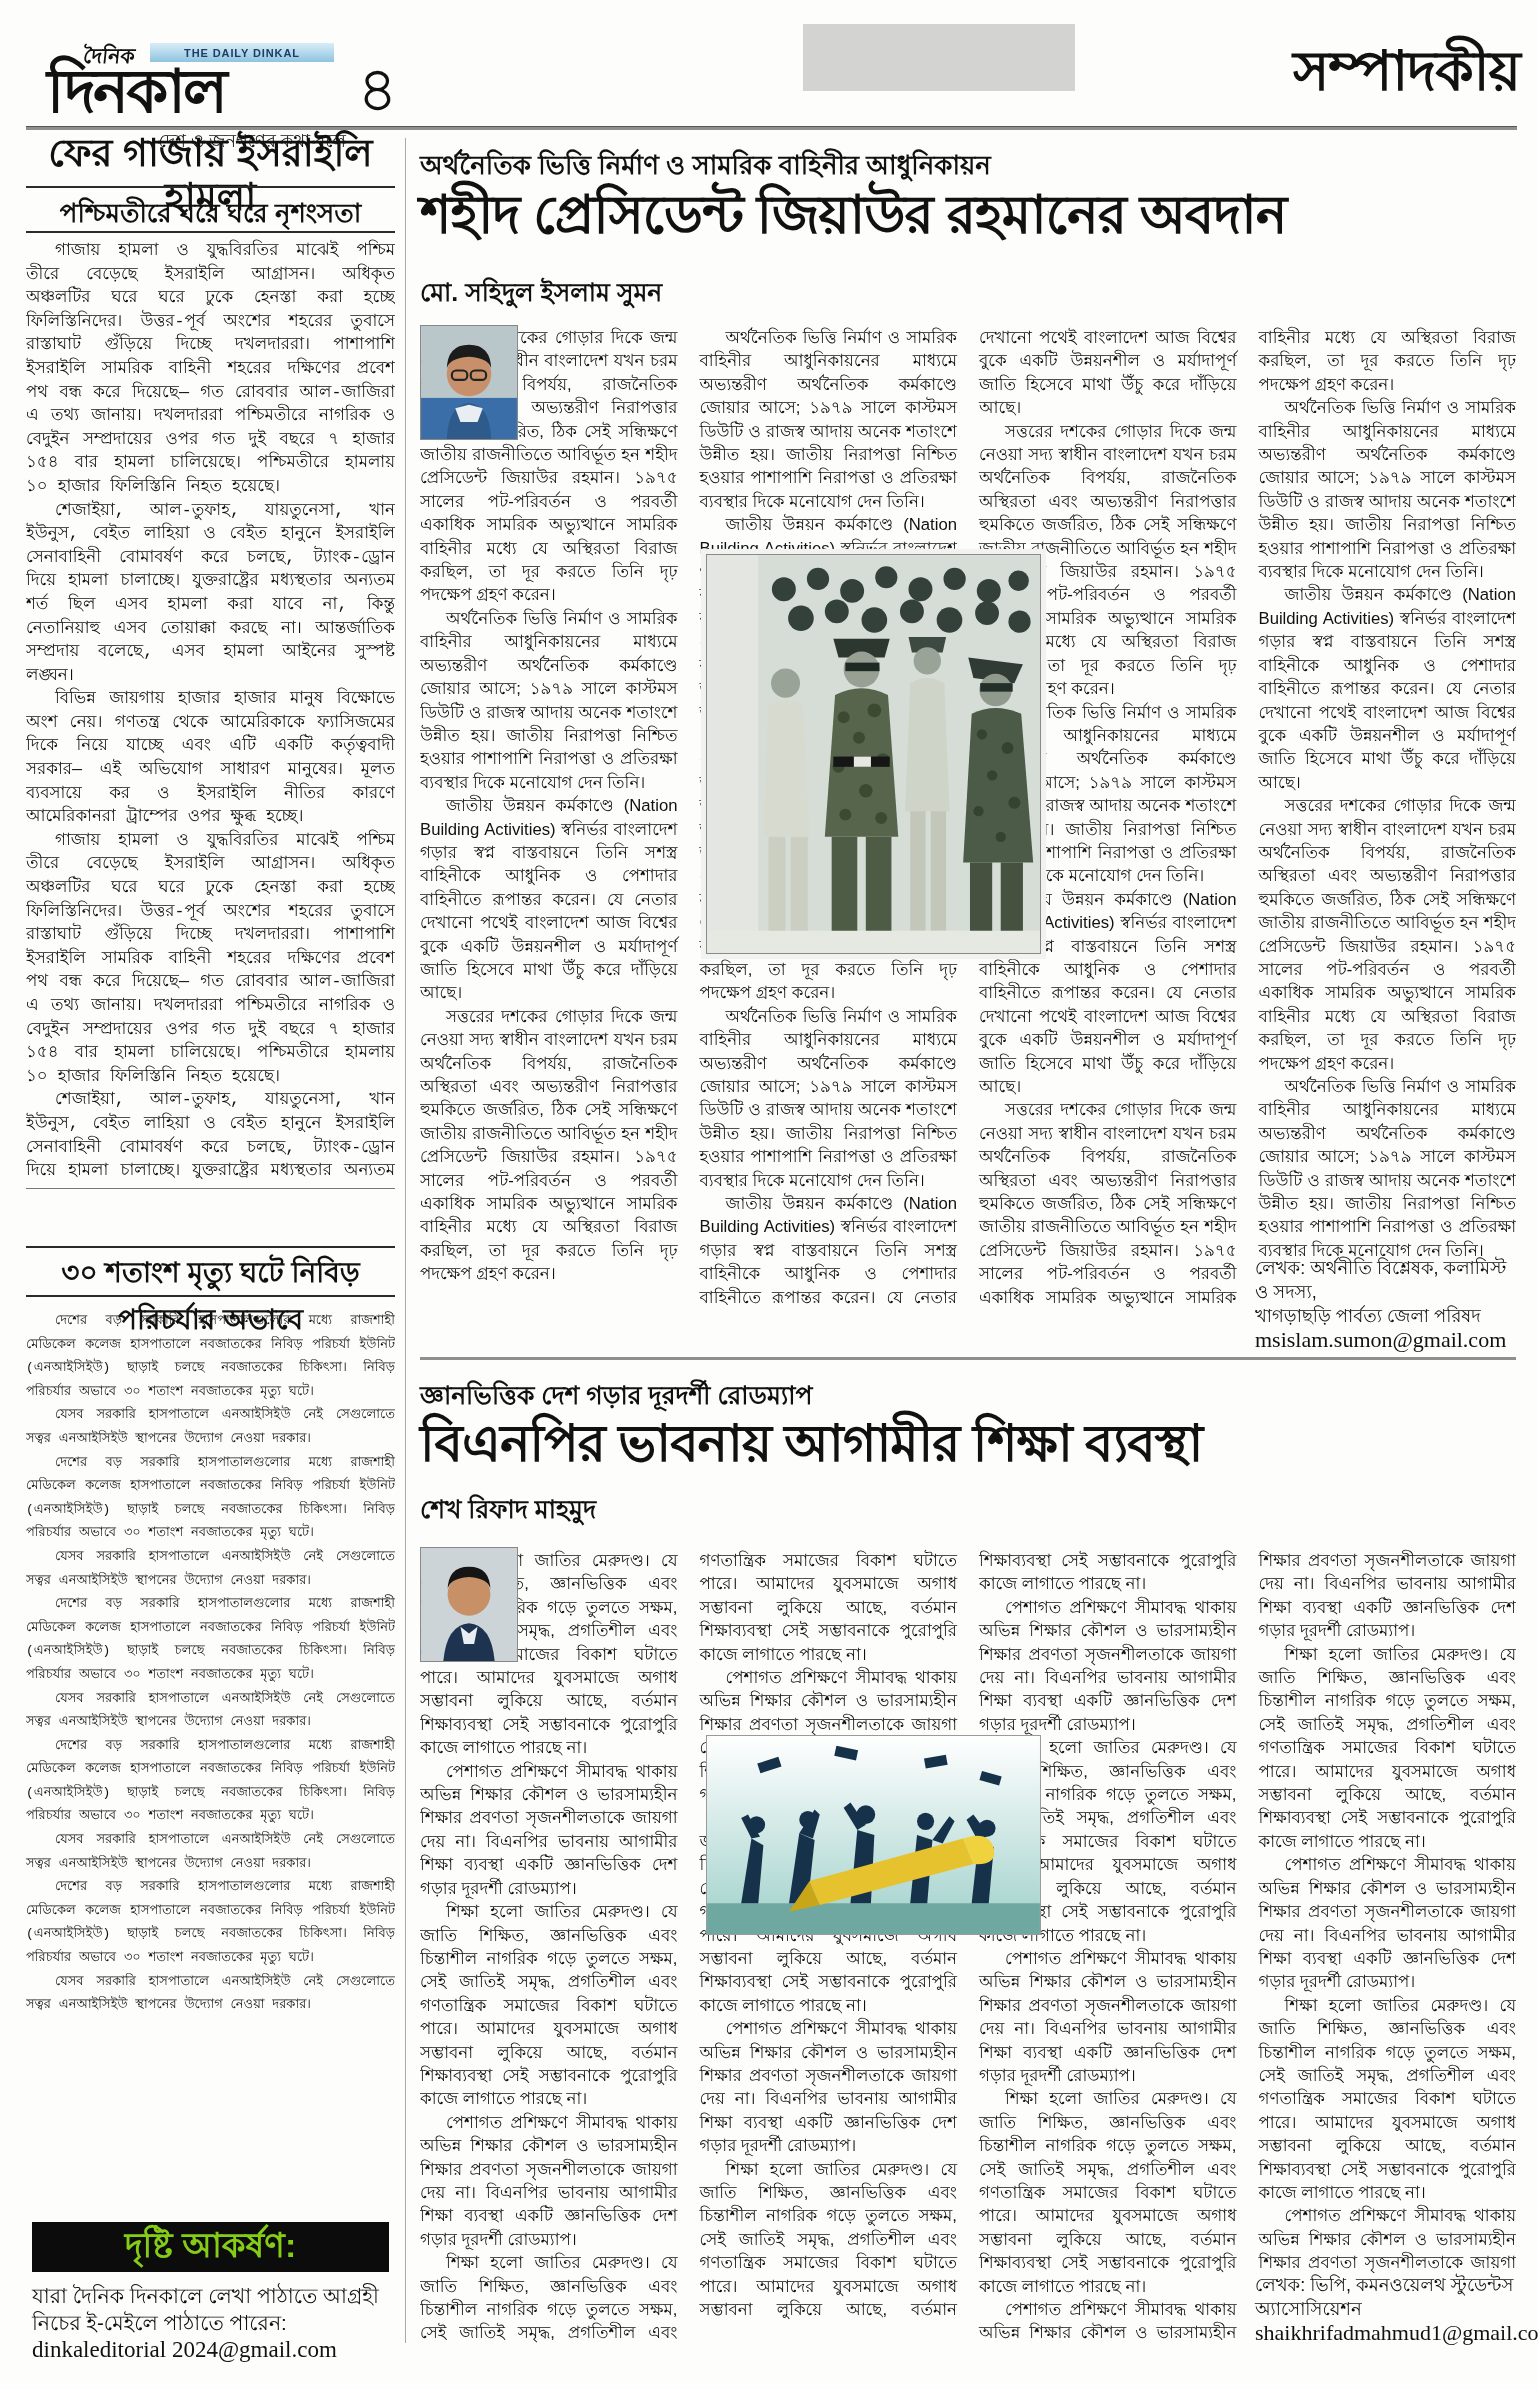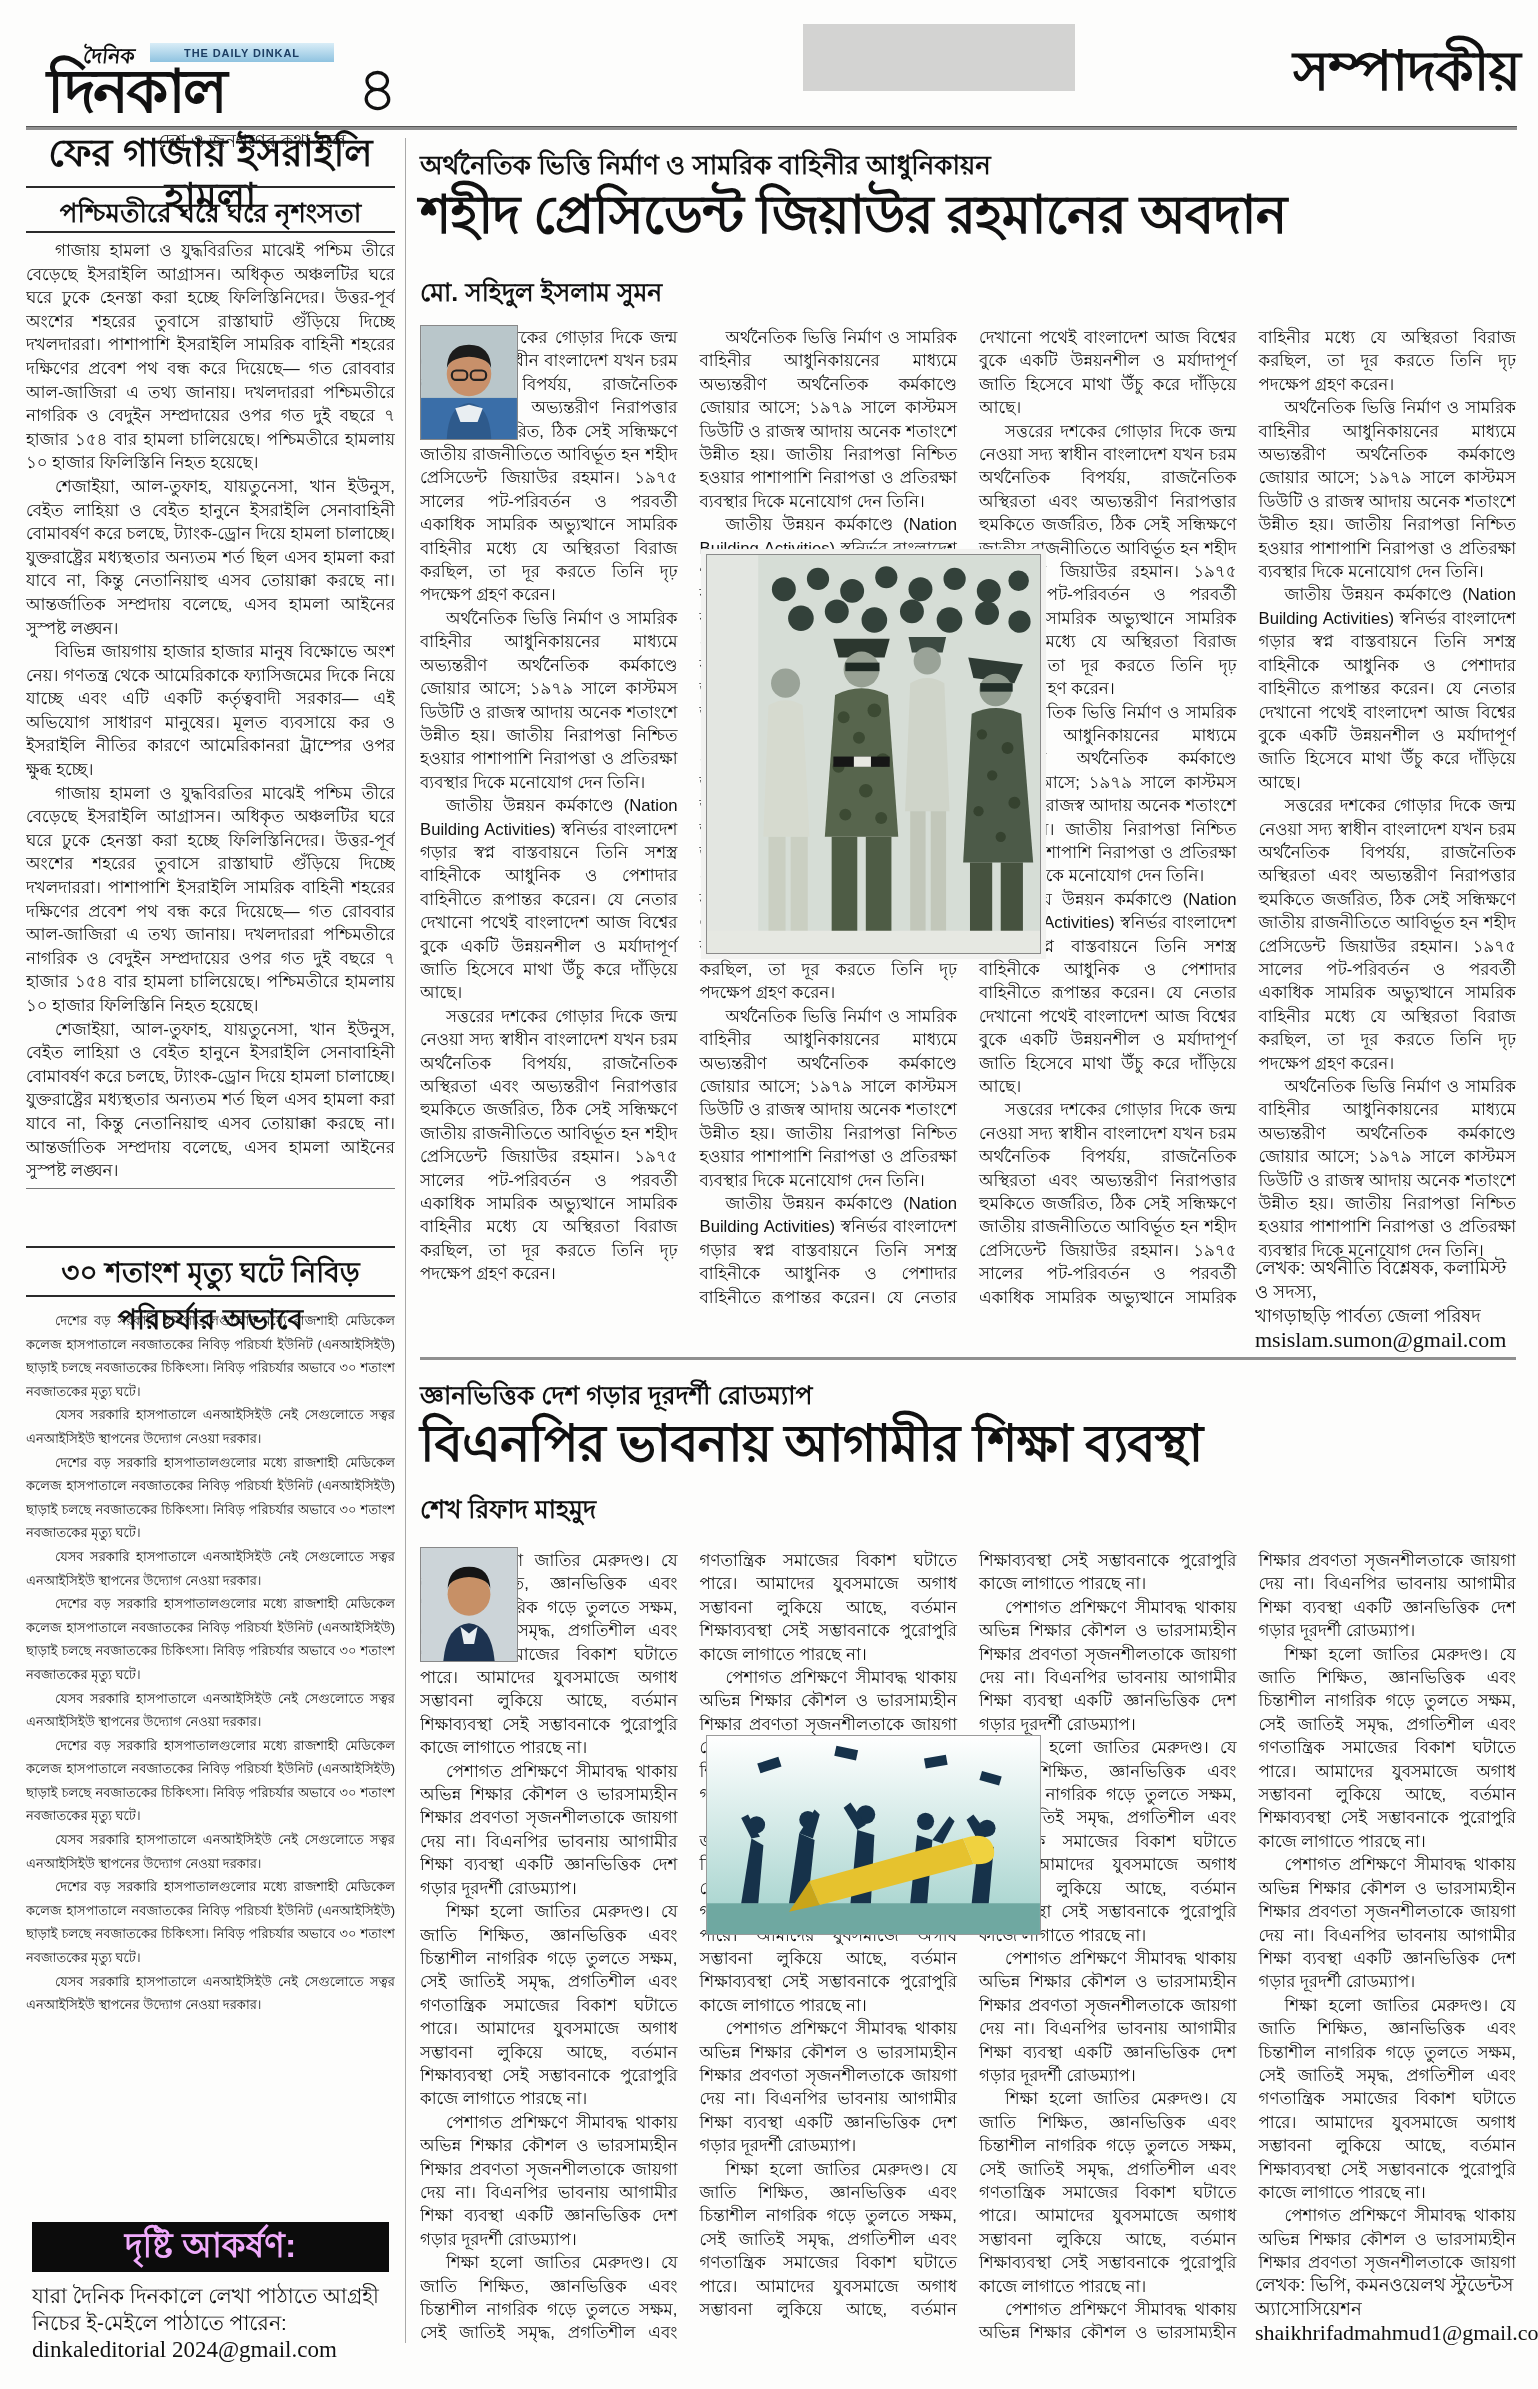--- a/index.html
+++ b/index.html
@@ -20,31 +20,31 @@
   .date-bn{font-size:20.5px;font-weight:bold;padding-bottom:5.1px;border-bottom:2.6px solid #999;}
   .date-en{font-family:"Liberation Serif",serif;font-size:21.4px;margin-top:5.1px;}
   .section-title{left:1195px;top:29px;width:325px;font-size:55px;font-weight:900;text-align:right;letter-spacing:-0.9px;}
   .page-rule{left:26px;top:126px;width:1491px;height:3.4px;background:#8f8f8f;border-top:0.9px solid #555;}
   .vrule{left:405px;top:138px;width:0.9px;height:2205px;background:#a9a9a9;}
   
   .leftcol{left:26px;width:369px;}
   .lc-head{font-weight:900;text-align:center;line-height:1.15;}
   .thin-rule{height:1.7px;background:#2b2b2b;margin:5.1px 0;}
   .lc-sub{text-align:center;font-weight:600;}
-  .bodytext{text-align:justify;overflow:hidden;}
+  .bodytext{text-align:justify;overflow:hidden;font-family:Liberation Mono, monospace;}
   .bodytext p{margin:0;text-indent:29px;}
   .a1-head{top:132px;font-size:38px;}
   .a1-sub{font-size:26px;}
   .a1-body{top:239px;height:940px;font-size:16.7px;line-height:23.6px;}
   .a-sep{left:26px;top:1188px;width:369px;height:0.9px;background:#777;}
   .a2-head{top:1200px;font-size:32px;}
   .a2-sub{font-size:28px;font-weight:700;}
   .a2-body{top:1309px;height:904px;font-size:13px;line-height:23.6px;}
   .attn-box{left:32px;top:2222px;width:357px;height:50px;background:#0c0c0c;display:flex;align-items:center;justify-content:center;}
-  .attn-box span{color:#f0abfc;font-size:34px;font-weight:900;}
+  .attn-box span{color:#84cc16;font-size:34px;font-weight:900;}
   .attn-note{left:32px;top:2282px;width:362px;font-size:20.5px;line-height:27px;text-align:left;}
   .attn-note .em{font-family:"Liberation Serif",serif;font-size:23px;}
   
   .m-kicker{left:420px;top:145px;width:1096px;font-size:26px;font-weight:700;}
   .m-head{left:420px;top:174px;width:1096px;font-size:53px;font-weight:900;white-space:nowrap;letter-spacing:-0.9px;}
   .m-byline{left:420px;top:273px;font-size:25px;font-weight:700;}
   .cols4{column-count:4;column-gap:22px;text-align:justify;overflow:hidden;}
   .cols4 p{margin:0;text-indent:26px;}
   .m-body{left:420px;top:326px;width:1096px;height:1005px;font-size:16.7px;line-height:23.4px;}
   .author-photo{width:96px;height:113px;border:0.9px solid #888;}

